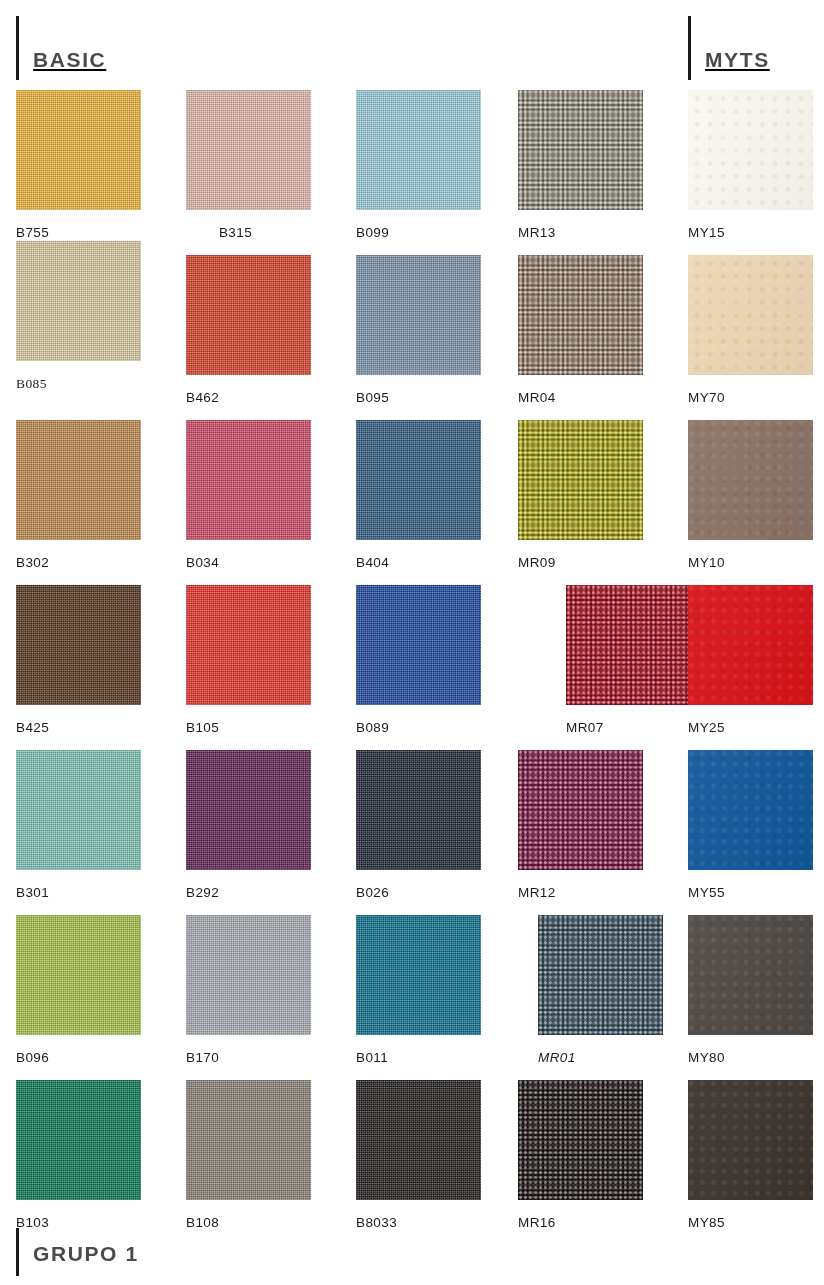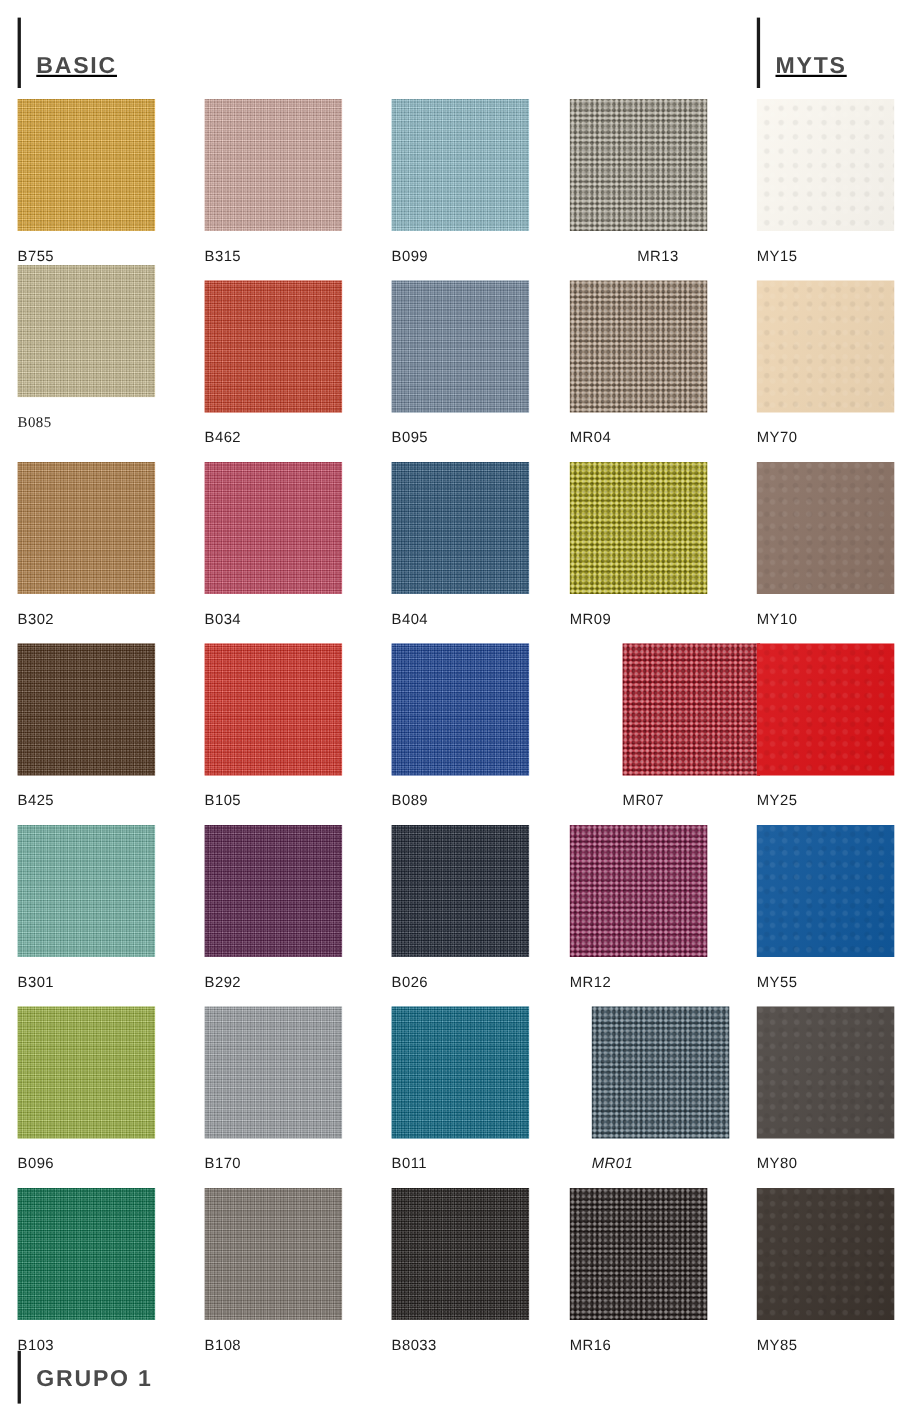--- a/index.html
+++ b/index.html
@@ -172,33 +172,33 @@
       </div>
     </div>
 
   <div class="grid">
       <div class="swatch-cell" style="left: 16px; top: 0px;">
         <div class="swatch" style="background: rgb(240, 181, 60);">
           <div class="tex basic"></div>
         </div>
         <div class="swatch-label">B755</div>
       </div>
-      <div class="swatch-cell" style="left: 186px; top: 0px;">
+      <div class="swatch-cell" style="left: 186px; top: 0px; text-align: center;">
         <div class="swatch" style="background: rgb(227, 184, 174);">
           <div class="tex basic"></div>
         </div>
         <div class="swatch-label">B315</div>
       </div>
       <div class="swatch-cell" style="left: 356px; top: 0px;">
         <div class="swatch" style="background: rgb(156, 206, 219);">
           <div class="tex basic"></div>
         </div>
         <div class="swatch-label">B099</div>
       </div>
-      <div class="swatch-cell" style="left: 518px; top: 0px; text-align: right;">
+      <div class="swatch-cell" style="left: 518px; top: 0px;">
         <div class="swatch" style="background: rgb(169, 163, 146);">
           <div class="tex mira"></div>
         </div>
         <div class="swatch-label">MR13</div>
       </div>
       <div class="swatch-cell" style="left: 688px; top: 0px;">
         <div class="swatch" style="background: rgb(250, 247, 240);">
           <div class="tex myts"></div>
         </div>
         <div class="swatch-label">MY15</div>

